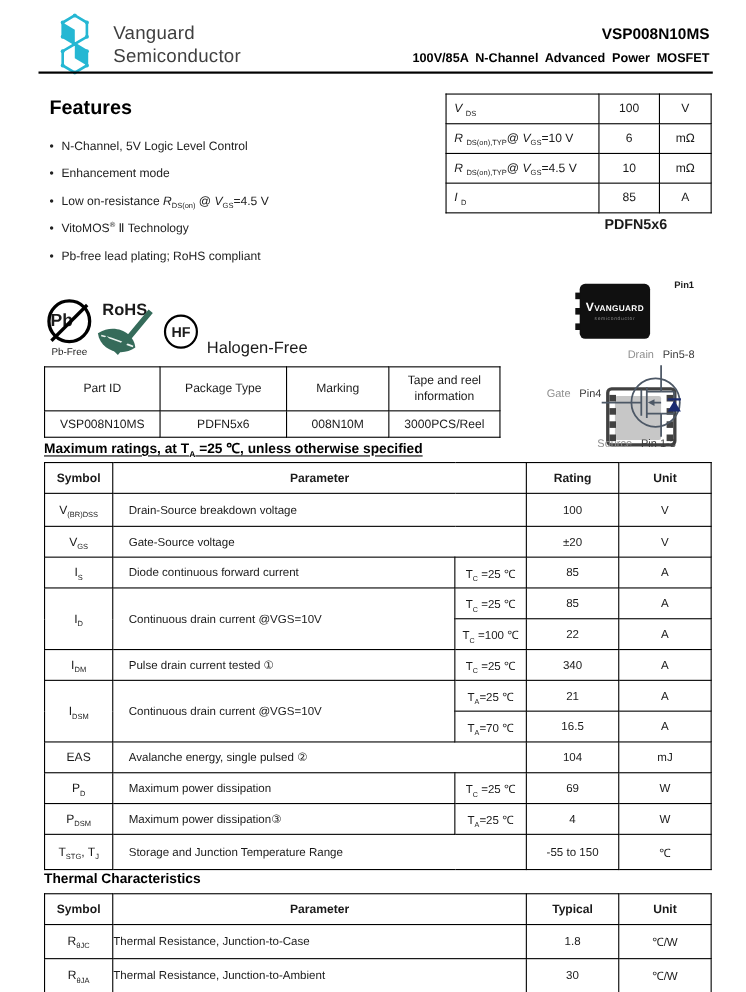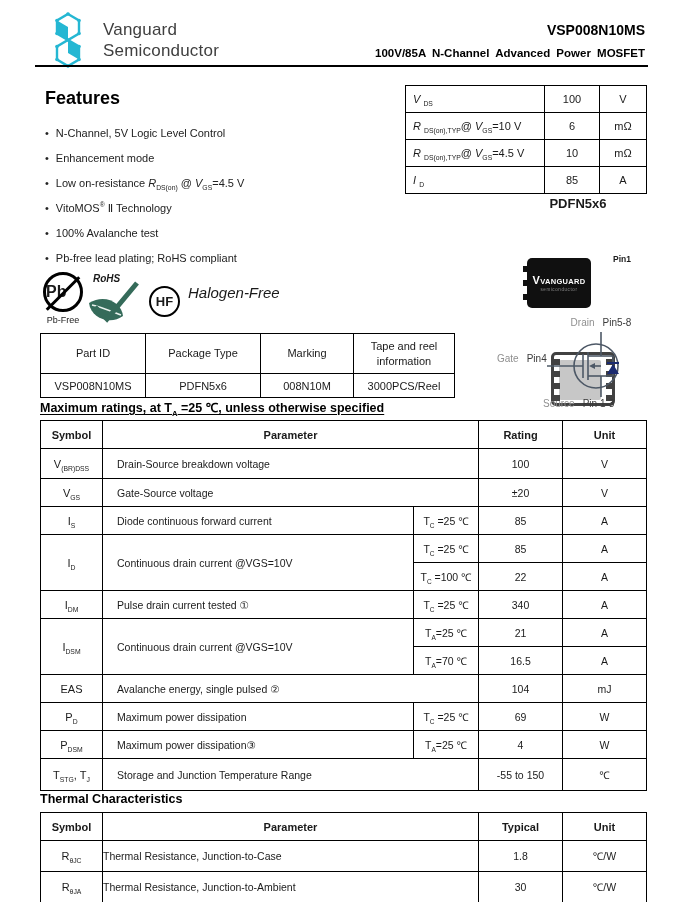--- a/index.html
+++ b/index.html
@@ -51,21 +51,21 @@
   .thermal td { height:31px; font-size:10.5px; }
   .thermal .sym { font-size:11px; text-align:center; }
   .thermal .par { text-align:left; }
 
   
   .pb-badge { width:40px; height:40px; border:3px solid #000; border-radius:50%; position:relative;
               display:flex; align-items:center; }
   .pb-badge .pbtxt { font-size:16px; font-weight:bold; }
   .pb-badge .slash { position:absolute; width:46px; height:3px; background:#000; left:-6px; top:17px; transform:rotate(-45deg); }
   .pb-label { font-size:9px; text-align:center; width:46px; }
-  .rohs-label { font-size:10px; font-weight:bold;font-style:italic; }
+  .rohs-label { font-size:15px; font-weight:bold; }
   .hf-badge { width:31px; height:31px; border:2.5px solid #000; border-radius:50%;
               display:flex; align-items:center; justify-content:center; font-size:13px; font-weight:bold; }
   .hf-label { font-size:15px; color:#1a1a1a; }
 
   
   .pkg-name { font-size:13px; font-weight:bold; text-align:center; }
   .chip-top { width:64px; height:50px; background:#101010; border-radius:5px; position:relative;
               display:flex; flex-direction:column; align-items:center; justify-content:center; }
   .chip-top .mark1 { color:#fff; font-weight:bold; font-size:7.5px; letter-spacing:.3px; }
   .chip-top .mark1 .bigv { font-size:11px; }
@@ -114,41 +114,40 @@
   <div class="abs partnum" style="left:300px; top:22px; width:345px;">VSP008N10MS</div>
   <div class="abs subtitle" style="left:300px; top:47px; width:345px;">100V/85A N-Channel Advanced Power MOSFET</div>
   <div class="abs header-rule" style="left:35px; top:65px; width:613px;"></div>
 
   <div class="abs features-h" style="left:45px; top:88px;">Features</div>
   <ul class="abs feat-list" style="left:45px; top:121px;">
     <li>N-Channel,  5V Logic Level Control</li>
     <li>Enhancement mode</li>
     <li>Low on-resistance <i>R</i><sub>DS(on)</sub> @ <i>V</i><sub>GS</sub>=4.5 V</li>
     <li>VitoMOS<sup>®</sup> Ⅱ Technology</li>
-    <li>100% Avalanche test</li>
     <li>Pb-free lead plating; RoHS compliant</li>
   </ul>
 
   <div class="abs pb-badge" style="left:43px; top:272px;">
     <span class="pbtxt">Pb</span>
     <span class="slash"></span>
   </div>
   <div class="abs pb-label" style="left:40px; top:315px;">Pb-Free</div>
 
   <div class="abs rohs-label" style="left:93px; top:273px;">RoHS</div>
   <svg class="abs" style="left:85px; top:281px;" width="56" height="46" viewBox="0 0 56 46">
     <path d="M4,22 C6,38 26,44 38,35 C37,22 20,12 4,22 Z" fill="#356b5a"></path>
     <path d="M7,24 C16,26 28,31 36,34" stroke="#eaf2ee" stroke-width="1.6" fill="none"></path>
     <polyline points="10,26 22,38 52,2" stroke="#356b5a" stroke-width="5" fill="none"></polyline>
   </svg>
 
   <div class="abs hf-badge" style="left:149px; top:286px;">
     <span>HF</span>
   </div>
-  <div class="abs hf-label" style="left:188px; top:284px;font-style:italic;">Halogen-Free</div>
+  <div class="abs hf-label" style="left:188px; top:308px;">Halogen-Free</div>
 
   <table class="abs keyspecs" style="left:405px; top:85px;">
     <colgroup>
         <col style="width:139px">
         <col style="width:55px">
         <col style="width:47px">
       </colgroup>
     <tbody>
       <tr>
         <td class="lbl"><i>V</i> <sub>DS</sub></td>

